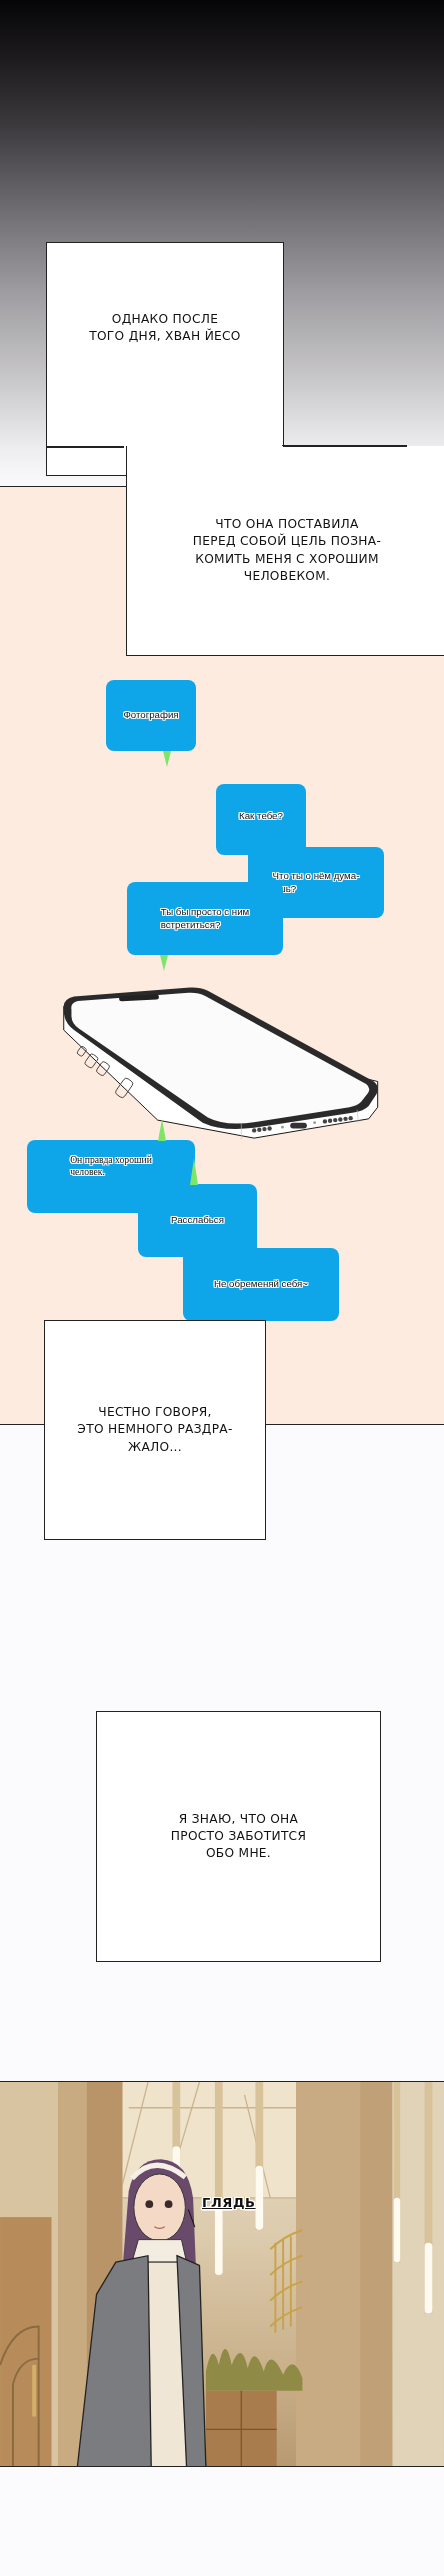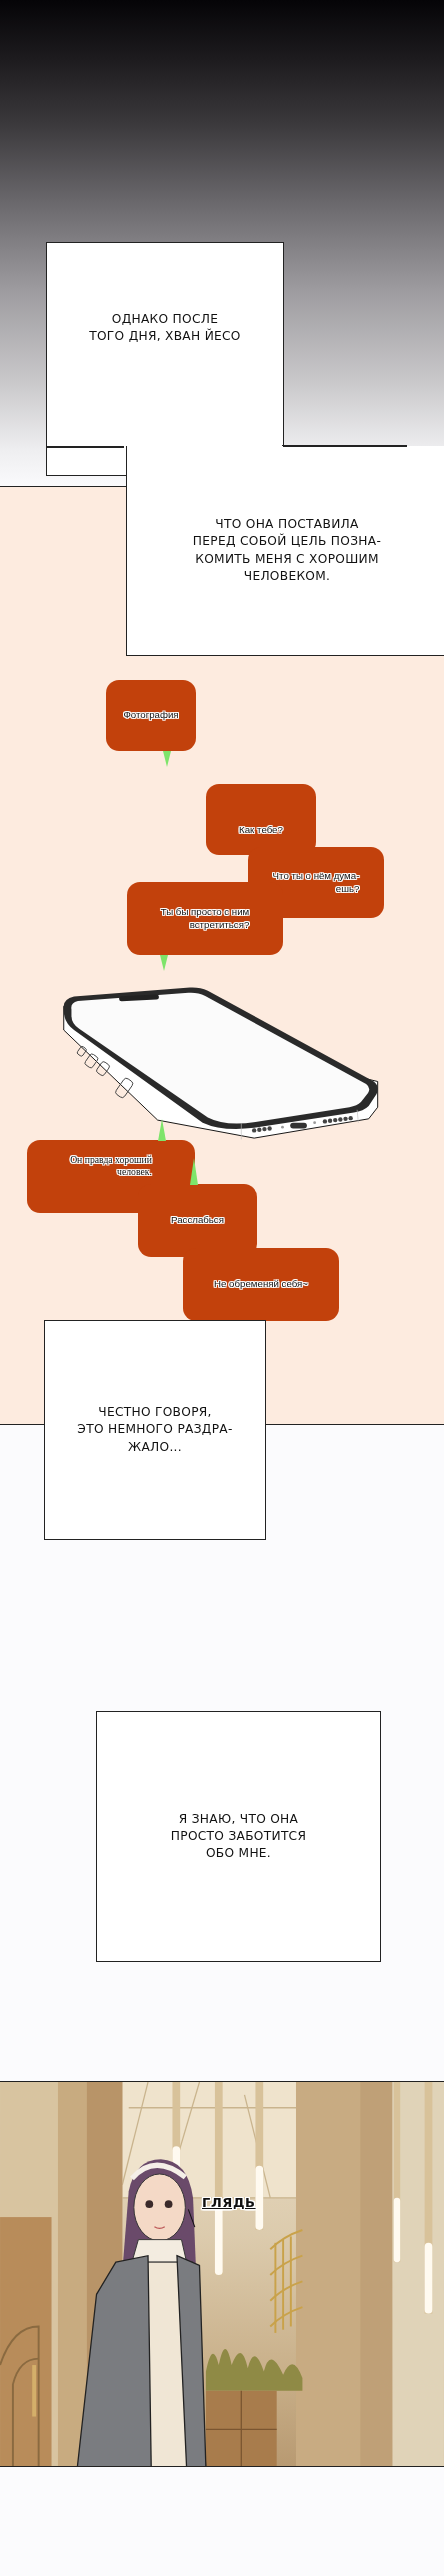--- a/index.html
+++ b/index.html
@@ -32,24 +32,24 @@
     font-family: "DejaVu Sans", sans-serif;
     font-size: 12.2px;
     line-height: 1.42;
     letter-spacing: 0.3px;
     text-transform: uppercase;
     white-space: pre-line;
   }
 
   
   .bubble {
-    background: #c2410c;
-    border-radius: 13px;
+    background: #0ea5e9;
+    border-radius: 8px;
     display: flex; align-items: center; justify-content: center;
-    text-align: right;
+    text-align: left;
     font-family: "Liberation Sans", sans-serif;
     font-size: 9.7px;
     line-height: 1.25;
     color: #111;
     white-space: pre-line;
     text-shadow: -1px -1px 0 #fff, 1px -1px 0 #fff, -1px 1px 0 #fff, 1px 1px 0 #fff, 0 1px 0 #fff, 0 -1px 0 #fff, 1px 0 0 #fff, -1px 0 0 #fff;
     padding: 0 6.4px;
   }
   .tail-down::after, .tail-up::after {
     content: ""; position: absolute; width: 0; height: 0;
@@ -99,21 +99,21 @@
 <div class="abs" data-name="caption-joiner-cover" style="left:128px; top:446px; width:155px; height:31px; background:#fff;"></div>
 <div class="abs" data-name="caption-joiner-cover-2" style="left:47px; top:348px; width:235px; height:97px; background:#fff;"></div>
 
 <div class="abs bubble tail-down" data-name="chat-bubble-photo" style="left:106px; top:680px; width:90px; height:71px;">
   <span data-name="chat-bubble-text">Фотография</span>
 </div>
 <style>
   [data-name="chat-bubble-photo"]::after { left: 57px; }
 </style>
 
-<div class="abs bubble" data-name="chat-bubble-how-is-it" style="left:206px; top:784px; width:110px; height:71px; align-items:flex-start; padding-top:40px;">
+<div class="abs bubble" data-name="chat-bubble-how-is-it" style="left:216px; top:784px; width:90px; height:71px; align-items:flex-start; padding-top:26px;">
   <span data-name="chat-bubble-text">Как тебе?</span>
 </div>
 
 <div class="abs bubble tail-down" data-name="chat-bubble-what-do-you-think" style="left:248px; top:847px; width:136px; height:71px;">
   <span data-name="chat-bubble-text">Что ты о нём дума-
 ешь?</span>
 </div>
 <style>
   [data-name="chat-bubble-what-do-you-think"]::after { left: 23px; }
 </style>

